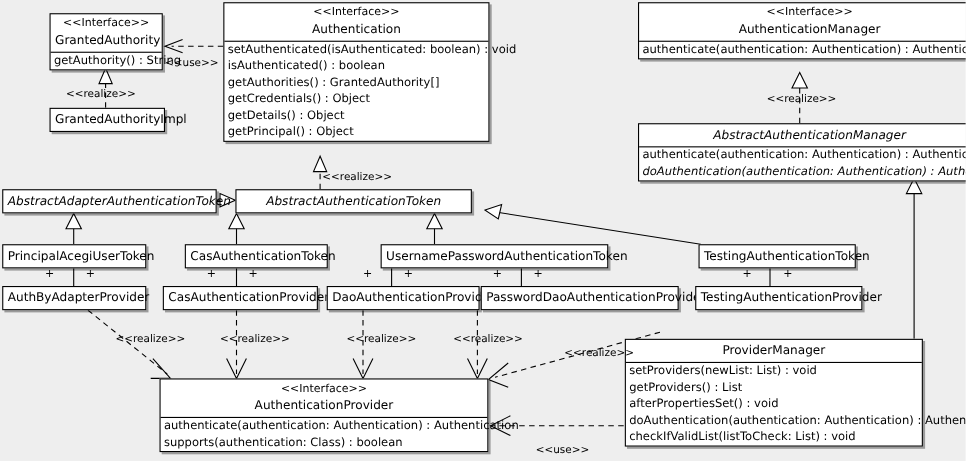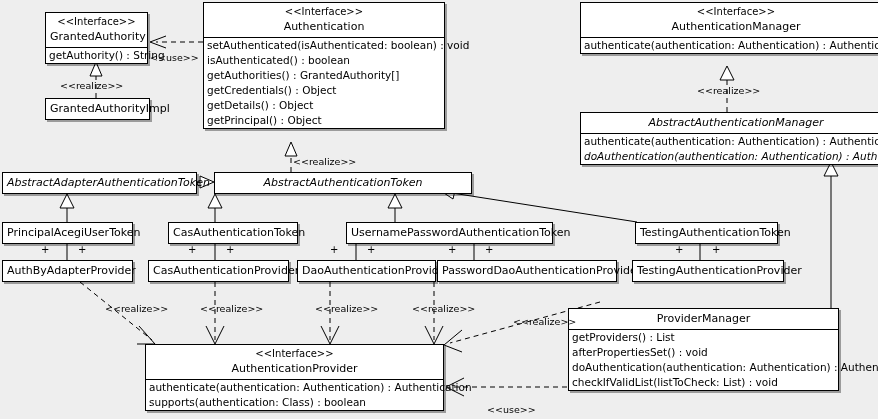--- a/index.html
+++ b/index.html
@@ -221,21 +221,21 @@
       <div class="member abstract">doAuthentication(authentication: Authentication) : Authentication</div>
     </div>
   </div>
 
   <div class="uml-box" style="left:2px; top:172px; width:195px;">
     <div class="uml-header">
       <span class="cls-name abstract">AbstractAdapterAuthenticationToken</span>
     </div>
   </div>
 
-  <div class="uml-box" style="left:214px; top:172px; width:258px;">
+  <div class="uml-box" style="left:214px; top:172px; width:215px;">
     <div class="uml-header">
       <span class="cls-name abstract">AbstractAuthenticationToken</span>
     </div>
   </div>
 
   <div class="uml-box" style="left:2px; top:222px; width:131px;">
     <div class="uml-header">
       <span class="cls-name">PrincipalAcegiUserToken</span>
     </div>
   </div>
@@ -297,20 +297,21 @@
       <div class="member">authenticate(authentication: Authentication) : Authentication</div>
       <div class="member">supports(authentication: Class) : boolean</div>
     </div>
   </div>
 
   <div class="uml-box" style="left:568px; top:308px; width:271px;">
     <div class="uml-header with-members">
       <span class="cls-name">ProviderManager</span>
     </div>
     <div class="uml-members">
+      <div class="member">setProviders(newList: List) : void</div>
       <div class="member">getProviders() : List</div>
       <div class="member">afterPropertiesSet() : void</div>
       <div class="member">doAuthentication(authentication: Authentication) : Authentication</div>
       <div class="member">checkIfValidList(listToCheck: List) : void</div>
     </div>
   </div>
 
   <div class="edge-label" style="left:150px; top:52px;">&lt;&lt;use&gt;&gt;</div>
 
   <div class="edge-label" style="left:60px; top:80px;">&lt;&lt;realize&gt;&gt;</div>

